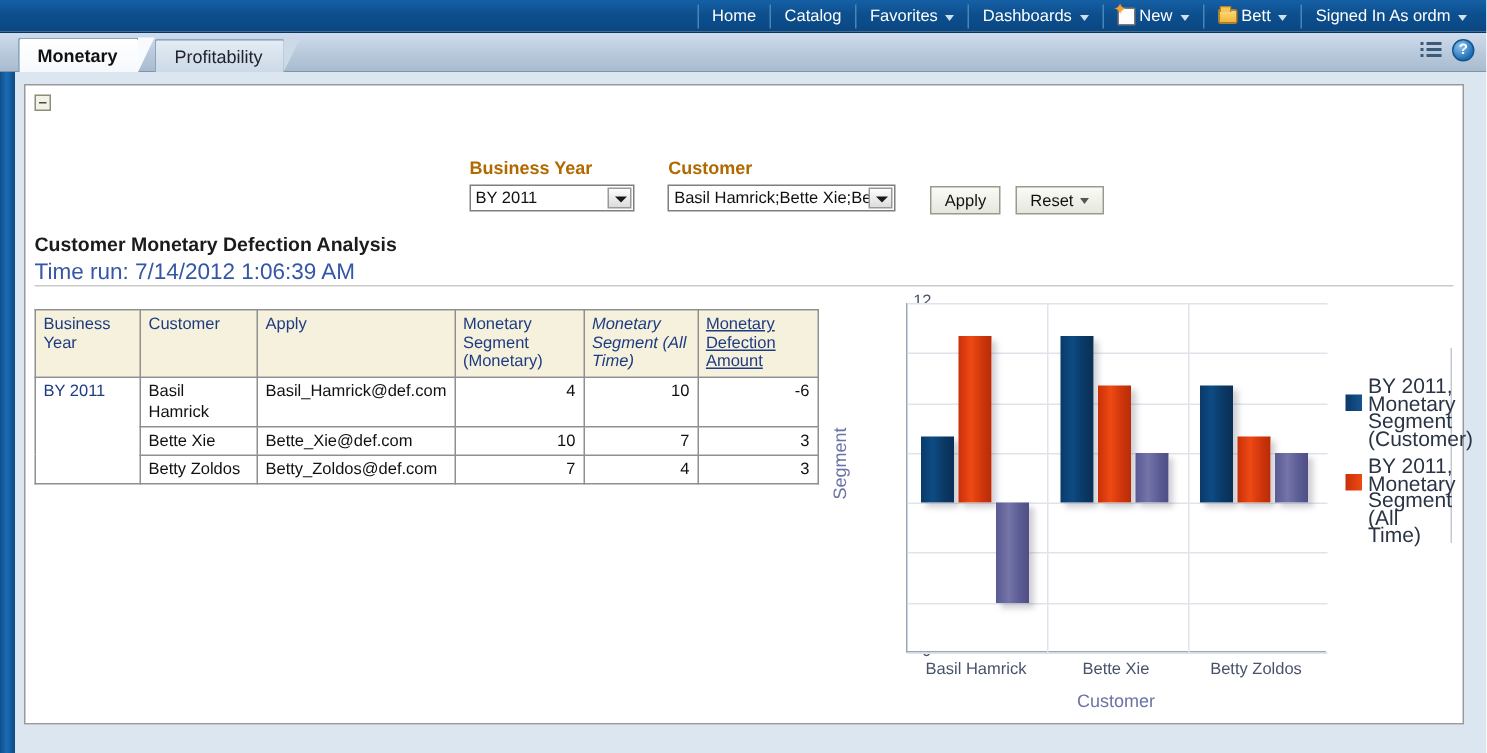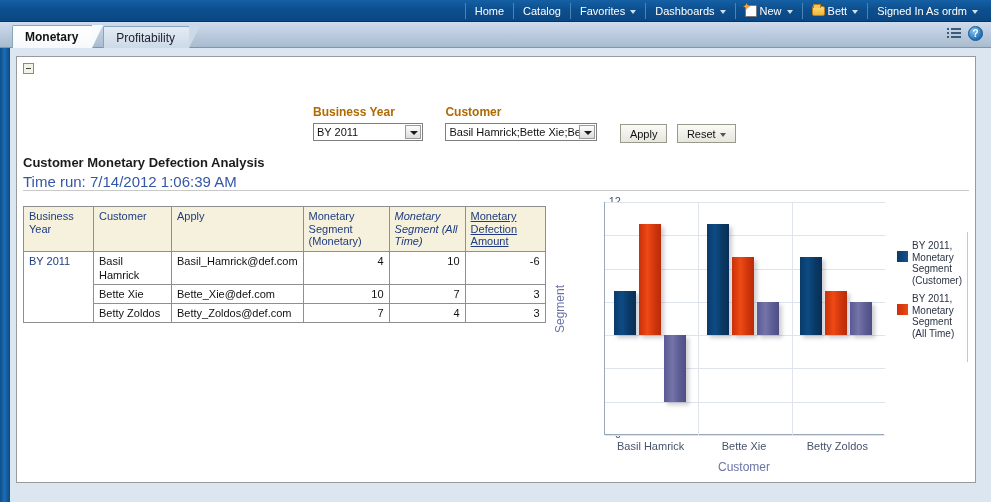--- a/index.html
+++ b/index.html
@@ -247,22 +247,22 @@
   }
   .xaxis-title{
     position:absolute; left:62px; top:268px; width:280px; text-align:center;
     font-size:12px; color:#6b73a5;
   }
   .yaxis-title{
     position:absolute; left:-72px; top:110px; width:180px; text-align:center;
     font-size:12px; color:#6b73a5; transform: rotate(-90deg);
   }
   .legend{
-    position:absolute; left:355px; top:48px; width:68px;
-    font-size:10px; color:#2b3444; line-height:11.5px;
+    position:absolute; left:355px; top:60px; width:68px;
+    font-size:14px; color:#2b3444; line-height:11.5px;
   }
   .legend-row{ display:flex; align-items:flex-start; margin-bottom:7px; }
   .swatch{ width:11px;height:11px; margin-right:4px; flex:0 0 11px; margin-top:11px; }
   .sw0{ background: linear-gradient(to right,#0a3a68,#16548e); }
   .sw1{ background: linear-gradient(to right,#c9300a,#ee4a13); }
   .sw2{ background: linear-gradient(to right,#5a5a94,#7676ab); }
   .legend-sep{
     position:absolute; left:425px; top:40px; width:1px; height:130px; background:#c3c9d4;
   }
 </style>

